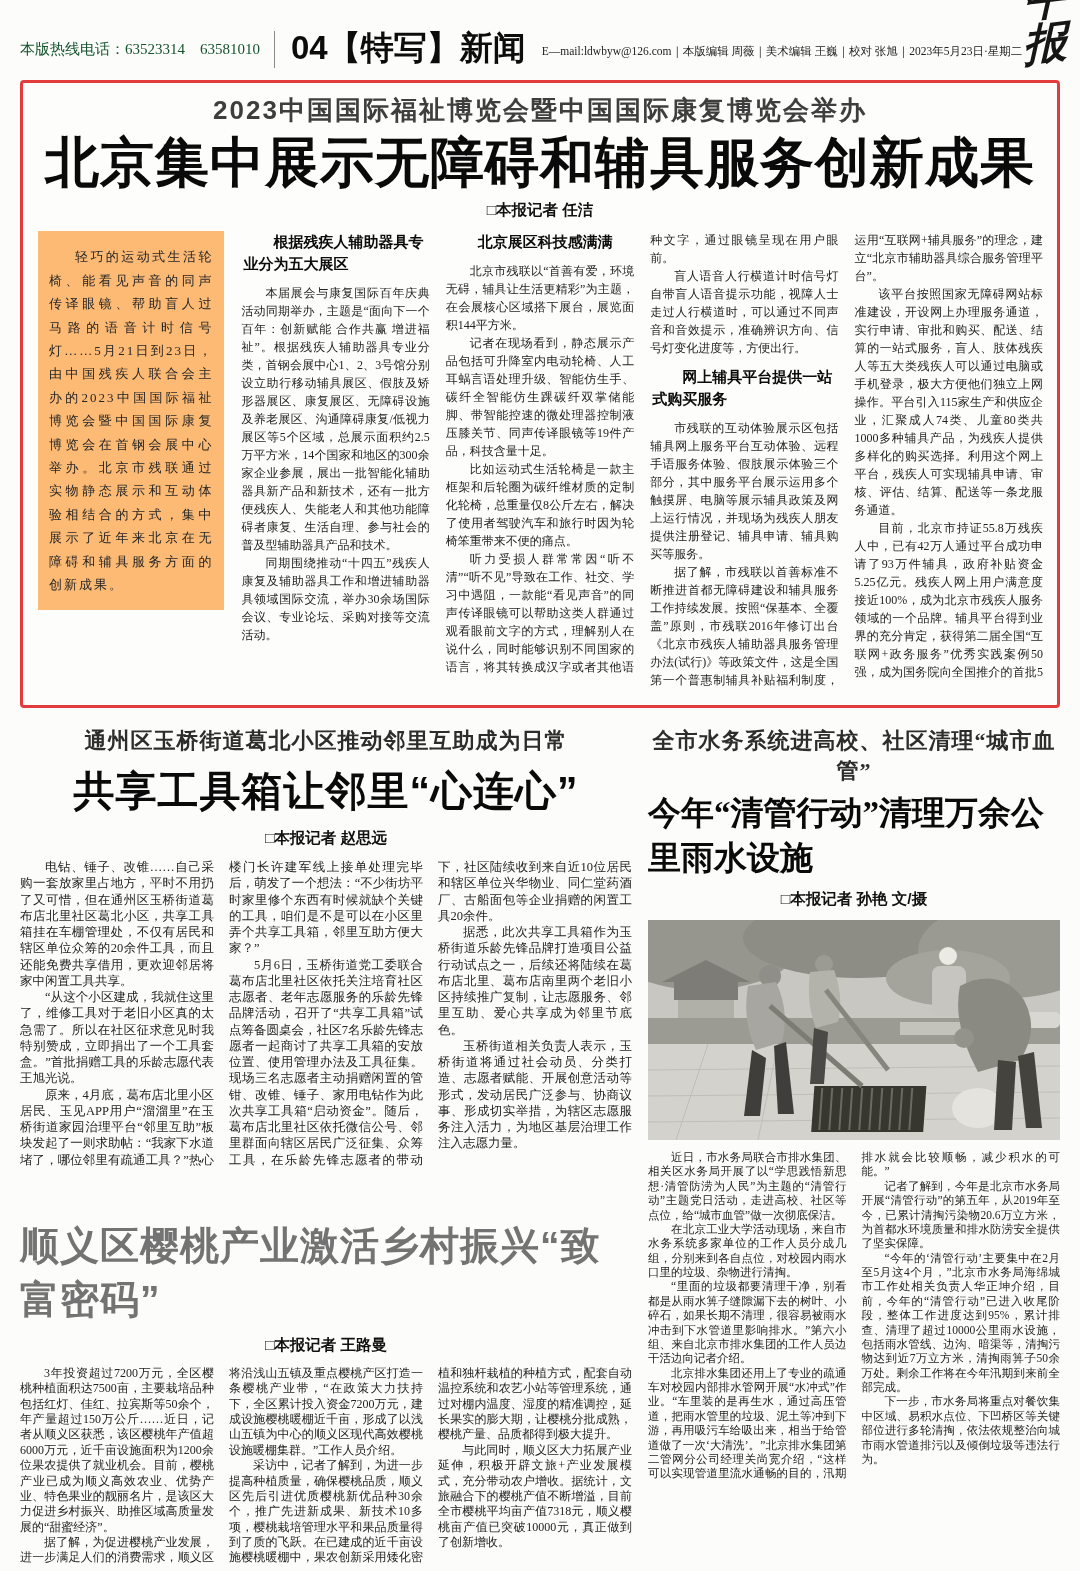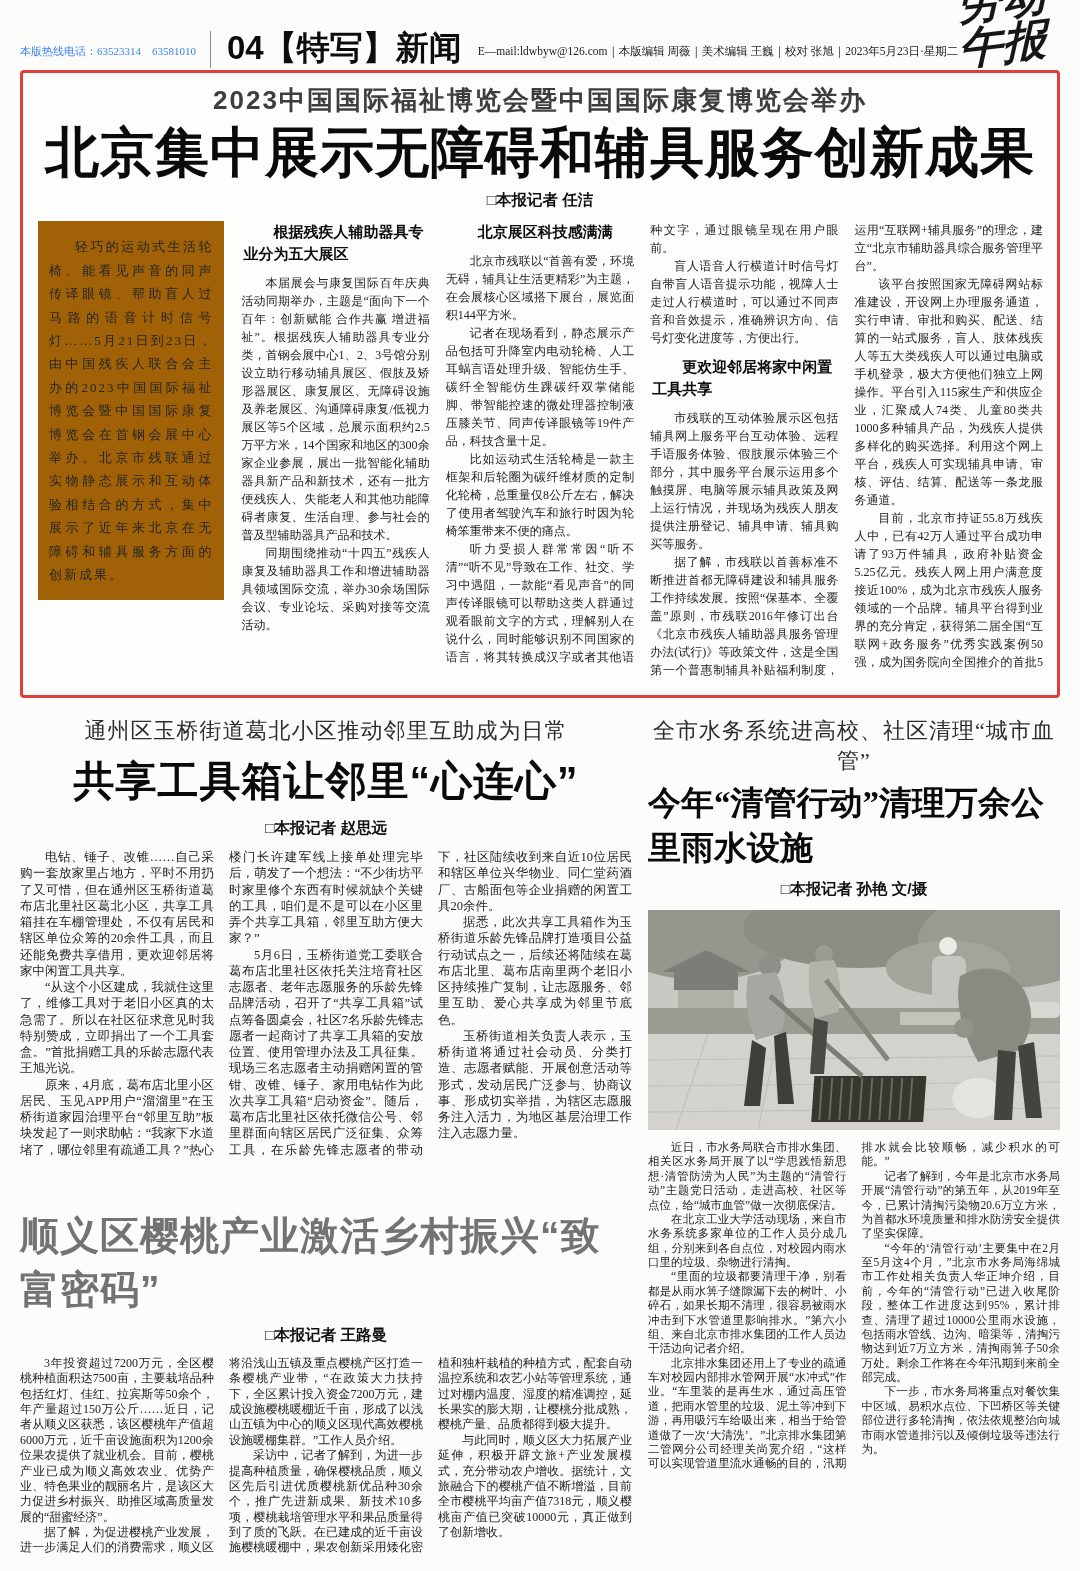--- a/index.html
+++ b/index.html
@@ -5,36 +5,36 @@
   * { margin:0; padding:0; box-sizing:border-box; }
   html,body { width:1080px; }
   body {
     height:1571px; overflow:hidden; background:#fcfcfa; color:#1b1b1b;
     font-family:"Liberation Serif","DejaVu Serif",serif;
   }
   .page { width:1080px; height:1571px; padding:0 20px; position:relative; }
 
   
   .hdr { padding-top:46px; height:68px; display:flex; align-items:flex-end; }
-  .hotline { font-size:11px; color:#3b82f6; white-space:nowrap; padding-bottom:9px;margin-top:40px; }
+  .hotline { font-size:15px; color:#14532d; white-space:nowrap; padding-bottom:9px;margin-top:40px; }
   .pagetitle {
     font-family:"Liberation Sans","DejaVu Sans",sans-serif; font-weight:900;
     font-size:33px; line-height:1; white-space:nowrap;
     border-left:1px solid #8a8a8a; margin-left:14px; padding:0 16px 4px 16px; color:#0c0c0c;
   }
   .meta { font-size:11.5px; color:#222; white-space:nowrap; padding-bottom:9px; letter-spacing:0; }
   .masthead {
     margin-left:auto; font-size:44px; line-height:1; font-weight:bold; font-style:italic;
     font-family:"Liberation Serif","DejaVu Serif",serif; color:#161616;
     transform:rotate(-7deg) skewX(-6deg); padding-bottom:2px;
   }
 
   
   .lead-box {
-    margin-top:2px; height:628px; border:3px solid #e23c3c; border-radius:4px;
+    margin-top:12px; height:628px; border:3px solid #e23c3c; border-radius:4px;
     padding:10px 14px 8px; background:#fdfdfb; overflow:hidden;
   }
   .a1-kicker {
     text-align:center; font-family:"Liberation Sans","DejaVu Sans",sans-serif;
     font-weight:600; color:#3e3e3e; font-size:26px; letter-spacing:2px; margin-bottom:4px;
   }
   .a1-headline {
     text-align:center; font-family:"Liberation Sans","DejaVu Sans",sans-serif;
     font-weight:900; font-size:54px; line-height:1.12; letter-spacing:1px; color:#0a0a0a;
     margin-bottom:8px;
@@ -42,37 +42,37 @@
   .byline {
     text-align:center; font-family:"Liberation Sans","DejaVu Sans",sans-serif;
     font-weight:700; font-size:15.5px; color:#111; margin-bottom:10px;
   }
   .a1-flow {
     height:458px; overflow:hidden; column-count:5; column-gap:16px;
     font-size:12px; line-height:1.5; text-align:justify; color:#232323;
   }
   .a1-flow p, .a2-flow p, .a3-flow p, .a4-flow p { text-indent:2em; margin:0; }
   .intro-box {
-    background:#a16207; color:#262626; padding:14px 11px; margin:0 1px 12px;
+    background:#fdba74; color:#262626; padding:14px 11px; margin:0 1px 12px;
     font-size:13px; line-height:1.8; letter-spacing:2px; text-indent:2em;
     break-inside:avoid;
   }
   .subhead {
     font-family:"Liberation Sans","DejaVu Sans",sans-serif; font-weight:800;
     font-size:15px; line-height:1.45; text-indent:2em; text-align:left;
     margin:9px 2px 9px; color:#0c0c0c; break-after:avoid;
   }
 
   
   .mid { margin-top:18px; display:flex; gap:16px; }
   .left-col { width:612px; }
   .right-col { width:412px; }
 
   .a2-kicker, .a3-kicker {
-    text-align:center; font-size:22px; color:#2d2d2d; letter-spacing:1px; margin-bottom:5px;
+    text-align:center; font-size:22px; color:#2d2d2d; letter-spacing:1px; margin-bottom:5px;font-weight:bold;
   }
   .a2-headline {
     text-align:center; font-family:"Liberation Sans","DejaVu Sans",sans-serif;
     font-weight:900; font-size:41px; letter-spacing:1px; color:#0a0a0a; margin-bottom:9px;margin-top:8px;
   }
   .a2-flow {
     column-count:3; column-gap:15px; height:344px; overflow:hidden;
     font-size:12.5px; line-height:1.3; text-align:justify; color:#232323;
   }
 
@@ -116,21 +116,21 @@
       <div class="intro-box">轻巧的运动式生活轮椅、能看见声音的同声传译眼镜、帮助盲人过马路的语音计时信号灯……5月21日到23日，由中国残疾人联合会主办的2023中国国际福祉博览会暨中国国际康复博览会在首钢会展中心举办。北京市残联通过实物静态展示和互动体验相结合的方式，集中展示了近年来北京在无障碍和辅具服务方面的创新成果。</div>
       <h3 class="subhead">根据残疾人辅助器具专业分为五大展区</h3>
       <p>本届展会与康复国际百年庆典活动同期举办，主题是“面向下一个百年：创新赋能 合作共赢 增进福祉”。根据残疾人辅助器具专业分类，首钢会展中心1、2、3号馆分别设立助行移动辅具展区、假肢及矫形器展区、康复展区、无障碍设施及养老展区、沟通障碍康复/低视力展区等5个区域，总展示面积约2.5万平方米，14个国家和地区的300余家企业参展，展出一批智能化辅助器具新产品和新技术，还有一批方便残疾人、失能老人和其他功能障碍者康复、生活自理、参与社会的普及型辅助器具产品和技术。</p>
       <p>同期围绕推动“十四五”残疾人康复及辅助器具工作和增进辅助器具领域国际交流，举办30余场国际会议、专业论坛、采购对接等交流活动。</p>
       <h3 class="subhead">北京展区科技感满满</h3>
       <p>北京市残联以“首善有爱，环境无碍，辅具让生活更精彩”为主题，在会展核心区域搭下展台，展览面积144平方米。</p>
       <p>记者在现场看到，静态展示产品包括可升降室内电动轮椅、人工耳蜗言语处理升级、智能仿生手、碳纤全智能仿生踝碳纤双掌储能脚、带智能控速的微处理器控制液压膝关节、同声传译眼镜等19件产品，科技含量十足。</p>
       <p>比如运动式生活轮椅是一款主框架和后轮圈为碳纤维材质的定制化轮椅，总重量仅8公斤左右，解决了使用者驾驶汽车和旅行时因为轮椅笨重带来不便的痛点。</p>
       <p>听力受损人群常常因“听不清”“听不见”导致在工作、社交、学习中遇阻，一款能“看见声音”的同声传译眼镜可以帮助这类人群通过观看眼前文字的方式，理解别人在说什么，同时能够识别不同国家的语言，将其转换成汉字或者其他语种文字，通过眼镜呈现在用户眼前。</p>
       <p>盲人语音人行横道计时信号灯自带盲人语音提示功能，视障人士走过人行横道时，可以通过不同声音和音效提示，准确辨识方向、信号灯变化进度等，方便出行。</p>
-      <h3 class="subhead">更欢迎邻居将家中闲置工具共享</h3>
+      <h3 class="subhead">网上辅具平台提供一站式购买服务</h3>
       <p>市残联的互动体验展示区包括辅具网上服务平台互动体验、远程手语服务体验、假肢展示体验三个部分，其中服务平台展示运用多个触摸屏、电脑等展示辅具政策及网上运行情况，并现场为残疾人朋友提供注册登记、辅具申请、辅具购买等服务。</p>
       <p>据了解，市残联以首善标准不断推进首都无障碍建设和辅具服务工作持续发展。按照“保基本、全覆盖”原则，市残联2016年修订出台《北京市残疾人辅助器具服务管理办法(试行)》等政策文件，这是全国第一个普惠制辅具补贴福利制度，运用“互联网+辅具服务”的理念，建立“北京市辅助器具综合服务管理平台”。</p>
       <p>该平台按照国家无障碍网站标准建设，开设网上办理服务通道，实行申请、审批和购买、配送、结算的一站式服务，盲人、肢体残疾人等五大类残疾人可以通过电脑或手机登录，极大方便他们独立上网操作。平台引入115家生产和供应企业，汇聚成人74类、儿童80类共1000多种辅具产品，为残疾人提供多样化的购买选择。利用这个网上平台，残疾人可实现辅具申请、审核、评估、结算、配送等一条龙服务通道。</p>
       <p>目前，北京市持证55.8万残疾人中，已有42万人通过平台成功申请了93万件辅具，政府补贴资金5.25亿元。残疾人网上用户满意度接近100%，成为北京市残疾人服务领域的一个品牌。辅具平台得到业界的充分肯定，获得第二届全国“互联网+政务服务”优秀实践案例50强，成为国务院向全国推介的首批5个政务信息系统整合共享应用试点典型案例之一，入选北京政务服务“十佳案例”，2020年入选《联合国电子政务调查报告》。</p>
 
     </div>
   </section>
 
   <div class="mid">
 

